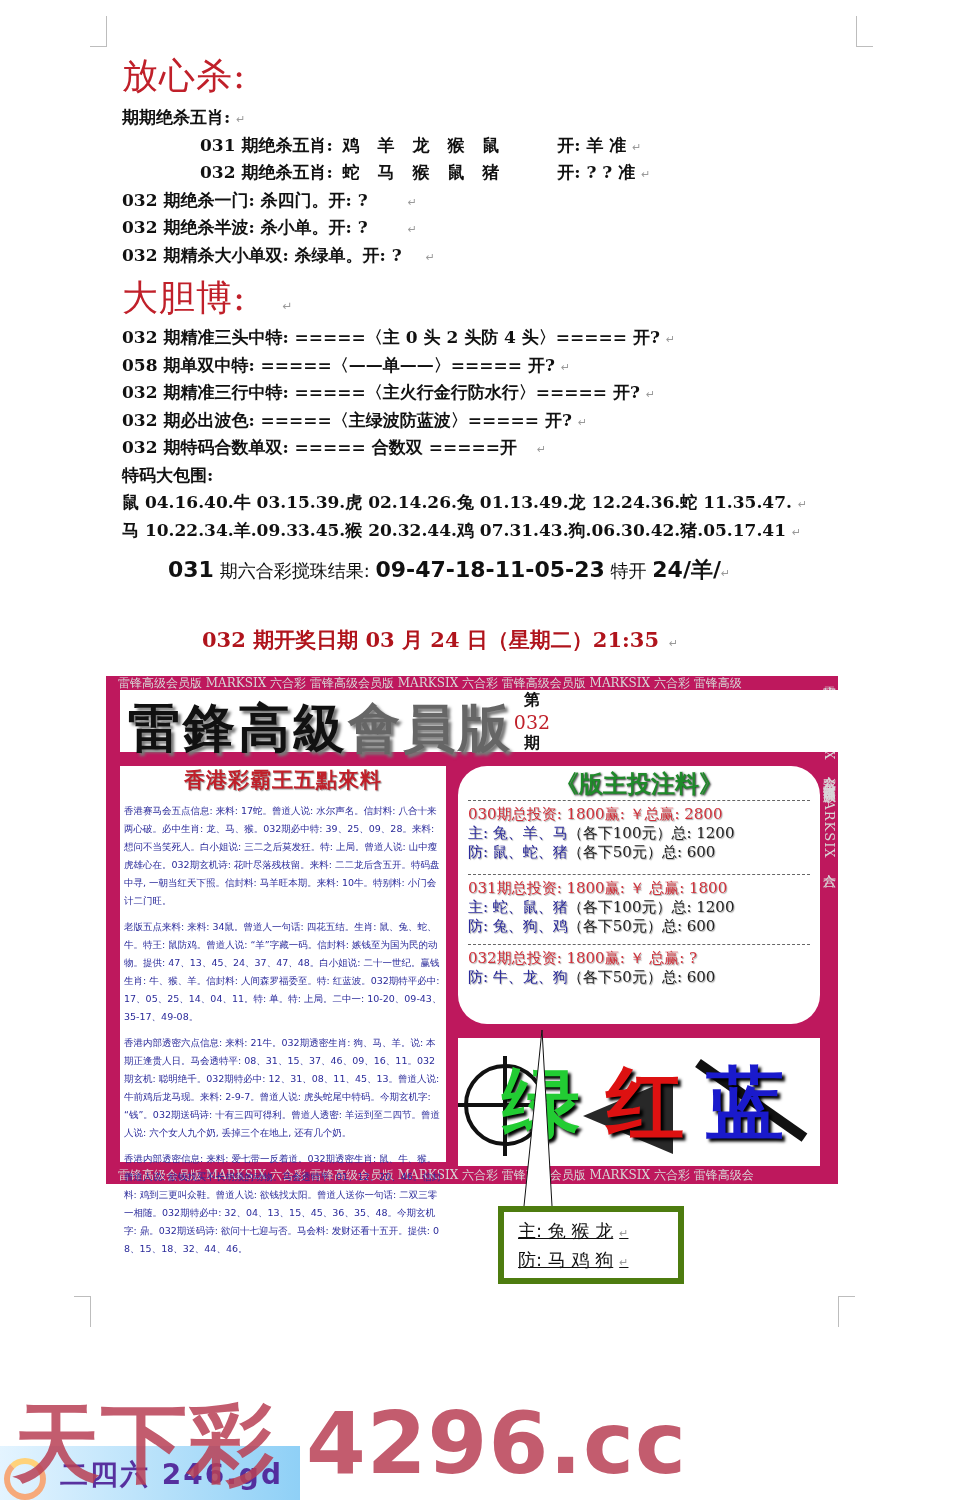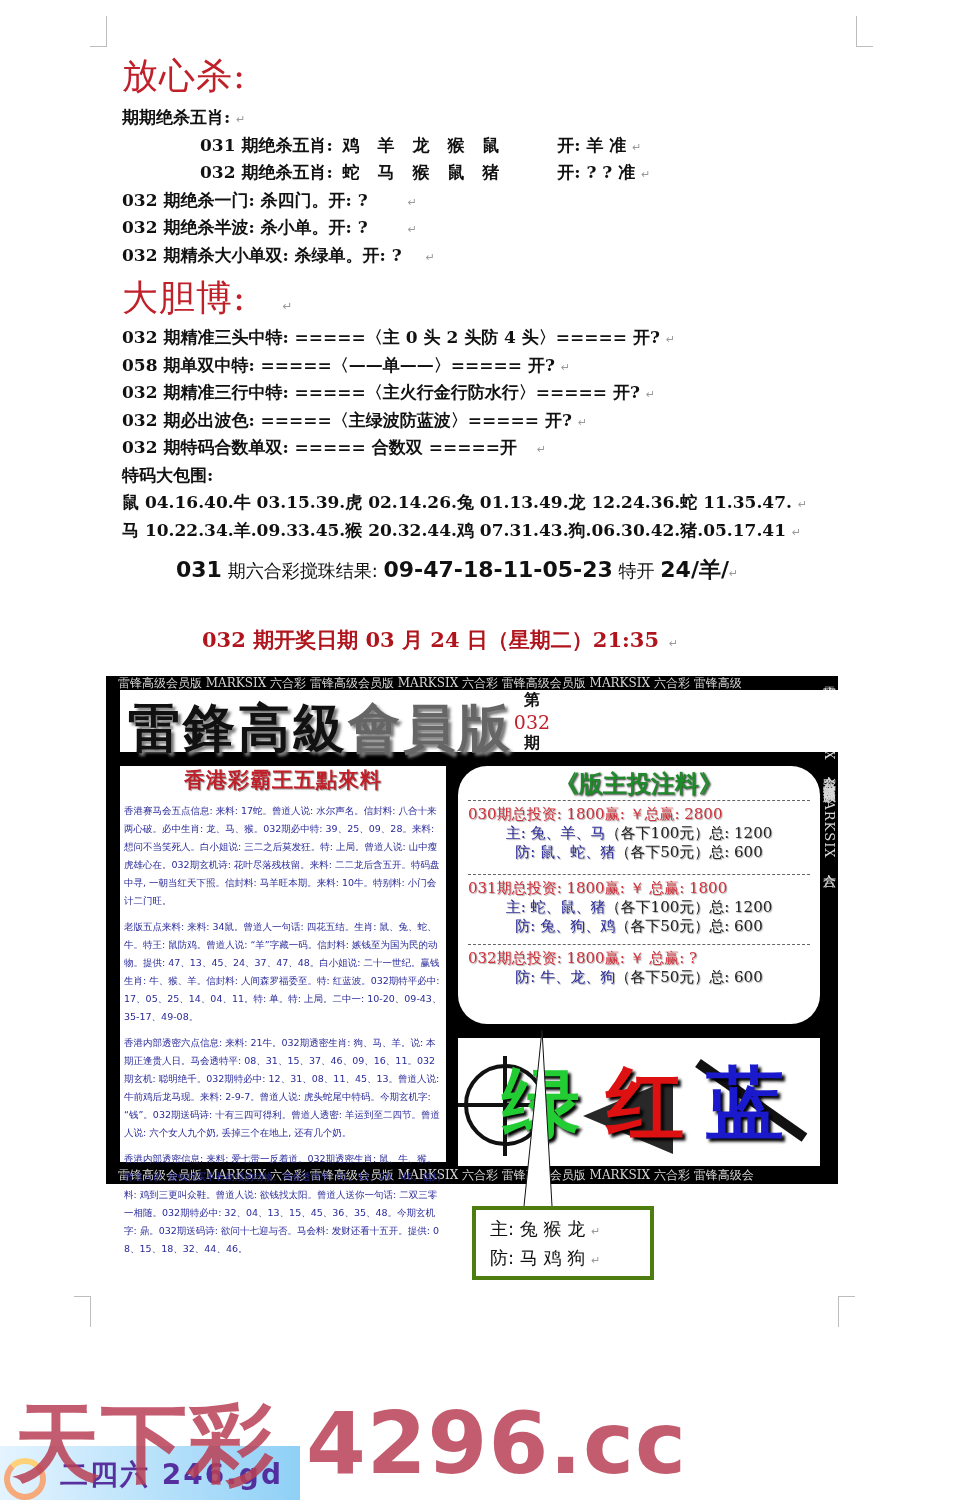--- a/index.html
+++ b/index.html
@@ -8,57 +8,57 @@
   .corner { position:absolute; border-color:#bdbdbd; border-style:solid; width:16px; height:30px; }
   .c-tl { left:90px; top:16px; border-width:0 1px 1px 0; }
   .c-tr { left:856px; top:16px; border-width:0 0 1px 1px; }
   .c-bl { left:74px; top:1296px; border-width:1px 1px 0 0; }
   .c-br { left:838px; top:1296px; border-width:1px 0 0 1px; }
   .para-mark { color:#9a9a9a; font-size:11px; margin-left:6px; font-family:"DejaVu Sans",sans-serif; font-weight:normal; }
   .heading { position:absolute; left:122px; color:#c0202a; font-size:36px; font-family:"DejaVu Serif",serif; letter-spacing:1px; }
   .line { position:absolute; left:122px; font-size:17px; font-weight:bold; white-space:nowrap; }
   .indent { left:200px; }
   .gap { display:inline-block; }
-  .result-line { position:absolute; left:176px; top:555px; font-family:"DejaVu Sans",sans-serif; font-size:22px; font-weight:bold; white-space:nowrap; }
+  .result-line { position:absolute; left:168px; top:555px; font-family:"DejaVu Sans",sans-serif; font-size:22px; font-weight:bold; white-space:nowrap; }
   .result-line .small { font-size:18px; font-weight:normal; }
   .date-line { position:absolute; left:202px; top:626px; color:#b0141c; font-size:21px; font-weight:bold; white-space:nowrap; }
 
   
-  .panel { position:absolute; left:106px; top:676px; width:732px; height:508px; background:#000000; }
+  .panel { position:absolute; left:106px; top:676px; width:732px; height:508px; background:#be185d; }
   .wm-strip { position:absolute; color:#d8d8d8; font-size:12px; white-space:nowrap; overflow:hidden; }
   .wm-top { left:12px; top:0; width:700px; height:14px; line-height:14px; }
   .wm-bottom { left:12px; top:492px; width:720px; height:14px; line-height:14px; font-size:12px; }
   .wm-right { right:0; top:0; width:18px; height:508px; writing-mode:vertical-rl; font-size:13px; line-height:18px; text-align:left; letter-spacing:1px; }
   .banner { position:absolute; left:14px; top:14px; width:844px; height:62px; background:#fff; }
   .banner-title { position:absolute; left:8px; top:4px; font-size:52px; font-weight:bold; letter-spacing:3px; color:#111; text-shadow:3px 3px 3px #777; font-family:"DejaVu Serif",serif; white-space:nowrap; }
   .banner-title .grey { color:#666; }
   .issue-box { position:absolute; left:392px; top:0; width:40px; height:62px; text-align:center; font-size:16px; font-weight:bold; }
   .issue-box .num { color:#c0202a; font-size:19px; font-weight:normal; display:block; }
   .left-box { position:absolute; left:14px; top:90px; width:326px; height:396px; background:#fff; }
   .left-title { text-align:center; color:#c0202a; font-size:21px; font-weight:bold; margin-top:0; text-shadow:1px 1px 1px #999; letter-spacing:1px; }
   .left-para { font-size:9.5px; line-height:18px; color:#2a2a9a; padding:0 4px; margin-top:8px; font-family:"DejaVu Sans",sans-serif; word-break:break-all; }
   .right-box { position:absolute; left:352px; top:90px; width:362px; height:258px; background:#fff;border-radius:29px; }
   .rb-title { text-align:center; color:#1f8a2a; font-size:24px; font-weight:bold; margin-top:2px; text-shadow:1px 1px 2px #333; }
   .bet { margin:0 10px; border-top:1px dashed #666; padding-top:4px; font-size:15px; line-height:19px; }
   .bet .head { color:#d0303a; text-shadow:1px 1px 1px #aaa; }
-  .bet .row { color:#2a2a9a; text-shadow:1px 1px 1px #aaa;text-align:center; }
+  .bet .row { color:#2a2a9a; text-shadow:1px 1px 1px #aaa; }
   .bet .row .note { color:#222; }
   .color-box { position:absolute; left:352px; top:362px; width:362px; height:128px; background:#fff; overflow:hidden; }
   .cword { position:absolute; top:14px; font-size:78px; font-weight:bold; font-family:"DejaVu Sans",sans-serif; text-shadow:3px 3px 3px #000; }
   .cw-green { left:44px; color:#22cc33; }
   .cw-red { left:148px; color:#dd1111; }
   .cw-blue { left:248px; color:#1a1acc; }
   .crosshair { position:absolute; left:6px; top:26px; width:74px; height:74px; border:4px solid #111; border-radius:50%; }
   .crosshair::before { content:""; position:absolute; left:-12px; top:35px; width:100px; height:4px; background:#111; }
   .crosshair::after { content:""; position:absolute; left:35px; top:-12px; width:4px; height:100px; background:#111; }
   .xmark { position:absolute; left:240px; top:20px; width:130px; height:10px; background:#111; transform:rotate(35deg); transform-origin:left center; }
   .arrow { position:absolute; left:125px; top:40px; width:0; height:0; border-top:38px solid transparent; border-bottom:38px solid transparent; border-right:90px solid #111; opacity:.9; }
 
   
-  .callout { position:absolute; left:472px; top:1206px; width:174px; height:66px; border:4px solid #4d7c0f; background:#fff; }
+  .callout { position:absolute; left:498px; top:1206px; width:174px; height:66px; border:6px solid #4d7c0f; background:#fff;text-decoration:underline; }
   .callout-line { font-size:18px; line-height:26px; padding-left:14px; margin-top:6px; font-family:"DejaVu Sans",sans-serif; }
   .callout-line + .callout-line { margin-top:0; }
   .callout-tail { position:absolute; left:522px; top:1030px; width:40px; height:176px; }
 
   
   .wm-blue { position:absolute; left:0; top:1446px; width:300px; height:54px; background:linear-gradient(90deg,#e4f4ff,#8fd0f6); }
   .wm-blue-text { position:absolute; left:60px; top:1456px; color:#4c1d95; font-size:28px; font-family:"DejaVu Sans",sans-serif; font-weight:bold; letter-spacing:2px; opacity:.9; }
   .wm-orb { position:absolute; left:4px; top:1458px; width:30px; height:30px; border-radius:50%; border:6px solid #f6a97a; border-top-color:#ffd27a; }
   .wm-red { position:absolute; left:14px; top:1386px; color:#b94055; font-size:86px; font-family:"DejaVu Sans",sans-serif; font-weight:bold; opacity:.85; letter-spacing:1px; white-space:nowrap; }
 </style>

